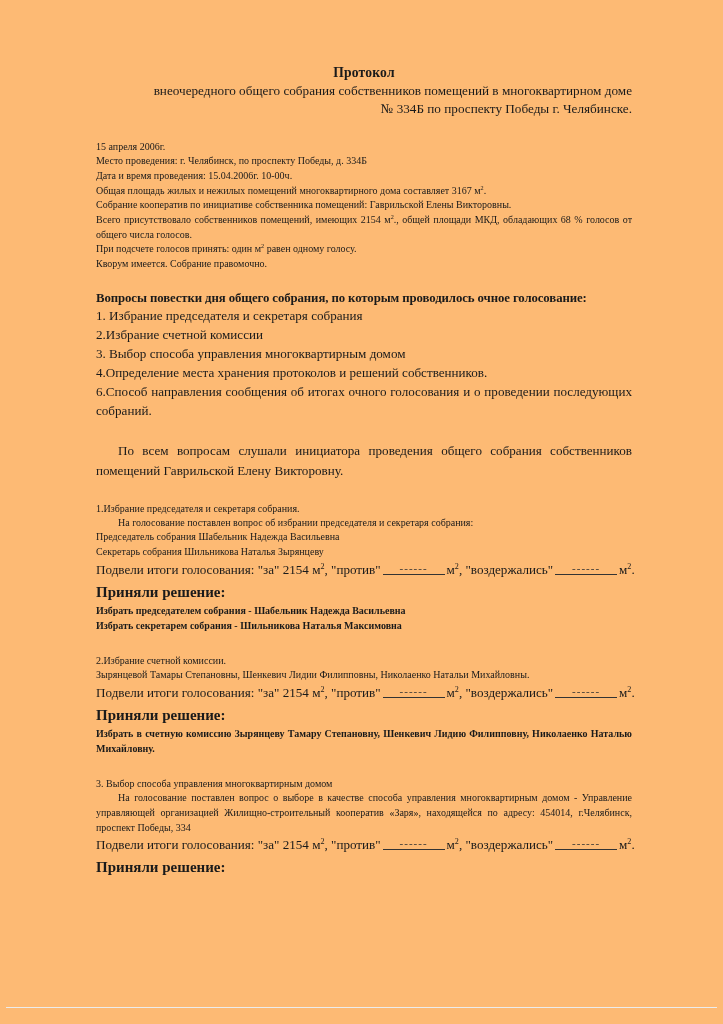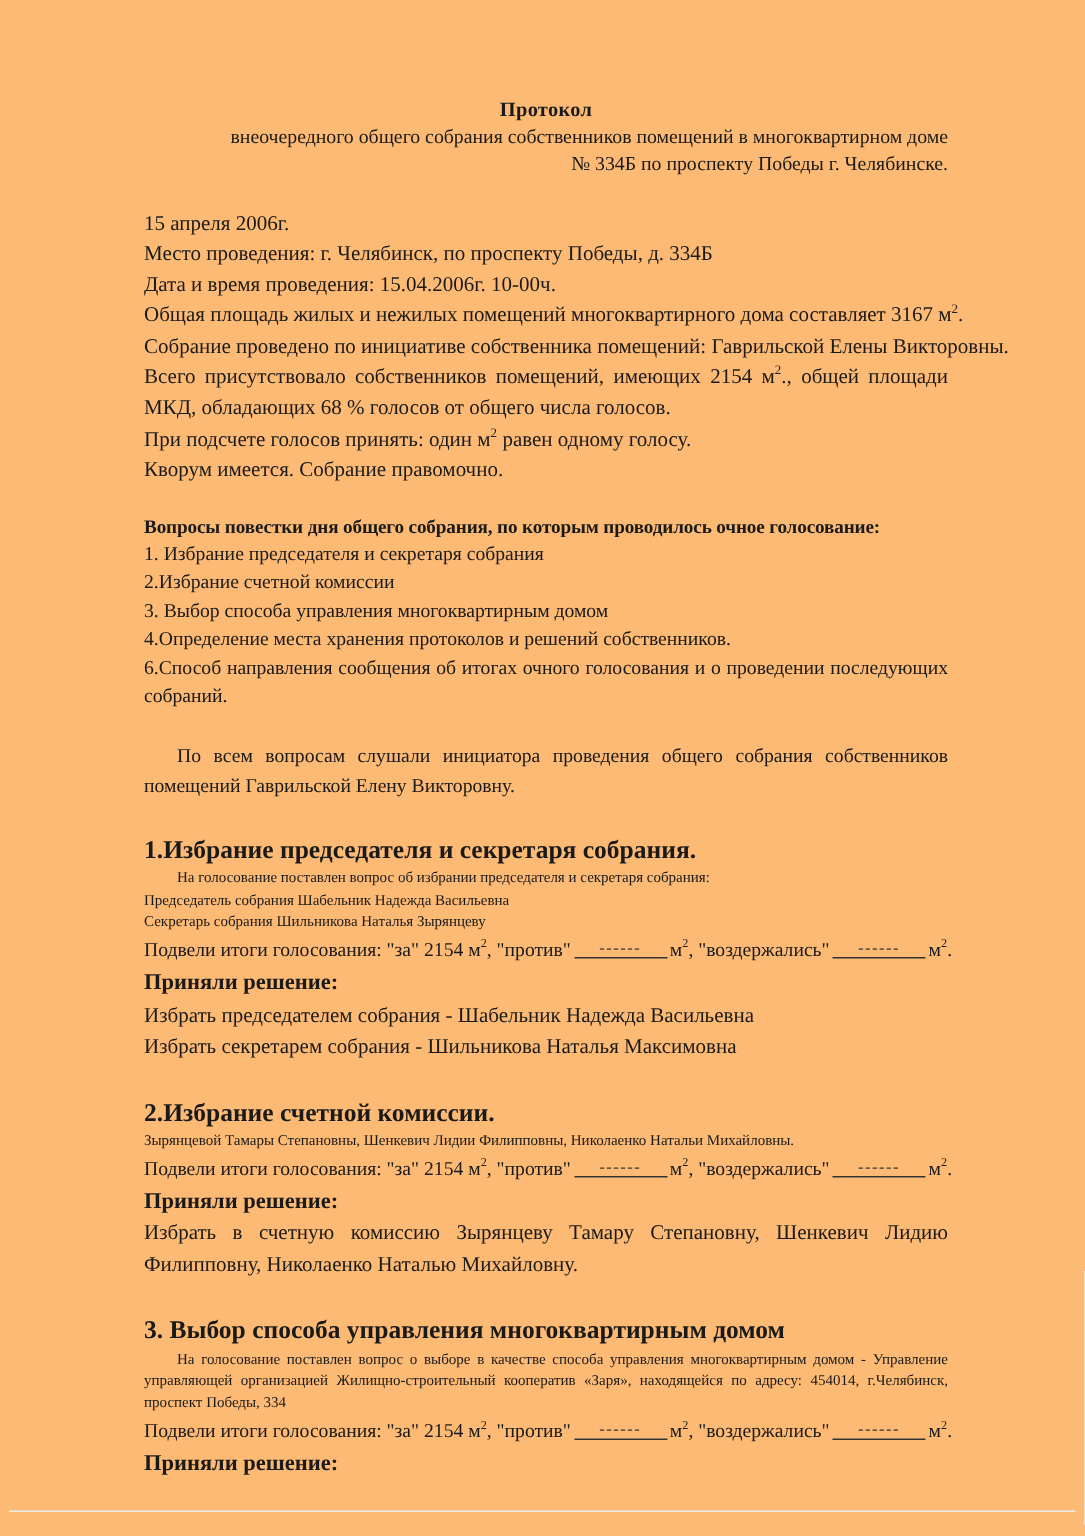--- a/index.html
+++ b/index.html
@@ -36,21 +36,21 @@
     font-weight: bold;
     font-size: 13.6px;
     letter-spacing: 0.2px;
   }
   .title-sub {
     font-size: 13.2px;
     text-align: right;
   }
   .intro {
     margin-top: 22px;
-    font-size: 14px;
+    font-size: 10px;
     line-height: 1.47;
   }
   .ln {
     display: block;
     white-space: nowrap;
   }
   .just {
     text-align: justify;
     text-justify: inter-word;
   }
@@ -67,40 +67,40 @@
   .listening {
     margin-top: 20px;
     font-size: 13.1px;
     line-height: 1.5;
     text-align: justify;
   }
   .section {
     margin-top: 20px;
   }
   .sec-head {
-    font-weight: bold;
-    font-size: 17px;
+    font-weight: normal;
+    font-size: 10px;
     line-height: 1.5;
   }
   .sec-body {
     font-size: 10px;
     line-height: 1.47;
     text-align: justify;
   }
   .indent {
     text-indent: 22px;
   }
   .decision-label {
     font-weight: bold;
     font-size: 15px;
     line-height: 1.5;
   }
   .decision-text {
-    font-weight: normal;
-    font-size: 14px;
+    font-weight: bold;
+    font-size: 10px;
     line-height: 1.5;
     text-align: justify;
   }
   sup {
     font-size: 0.62em;
     vertical-align: super;
     line-height: 0;
   }
   .blank {
     display: inline-block;
@@ -138,21 +138,21 @@
       <div class="title-main">Протокол</div>
       <div class="title-sub">внеочередного общего собрания собственников помещений в многоквартирном доме</div>
       <div class="title-sub">№ 334Б по проспекту Победы г. Челябинске.</div>
     </div>
 
     <div class="intro">
       <span class="ln">15 апреля 2006г.</span>
       <span class="ln">Место проведения: г. Челябинск, по проспекту Победы, д. 334Б</span>
       <span class="ln">Дата и время проведения: 15.04.2006г. 10-00ч.</span>
       <span class="ln"><span>Общая площадь жилых и нежилых помещений многоквартирного дома составляет  3167 м</span><sup>2</sup><span>.</span></span>
-      <span class="ln">Собрание проведено по инициативе собственника помещений: Гаврильской Елены Викторовны.</span>
+      <span class="ln">Собрание кооператив по инициативе собственника помещений: Гаврильской Елены Викторовны.</span>
       <div class="just"><span>Всего присутствовало собственников помещений, имеющих 2154 м</span><sup>2</sup><span>., общей площади МКД, обладающих 68 % голосов  от общего числа голосов.</span></div>
       <span class="ln"><span>При подсчете голосов принять: один м</span><sup>2</sup><span> равен одному голосу.</span></span>
       <span class="ln">Кворум имеется. Собрание правомочно.</span>
     </div>
 
     <div class="agenda">
       <div class="agenda-head">Вопросы повестки дня общего собрания, по которым проводилось очное голосование:</div>
       <div>1. Избрание председателя и секретаря собрания</div>
       <div>2.Избрание счетной комиссии</div>
       <div>3. Выбор способа управления многоквартирным домом</div>

